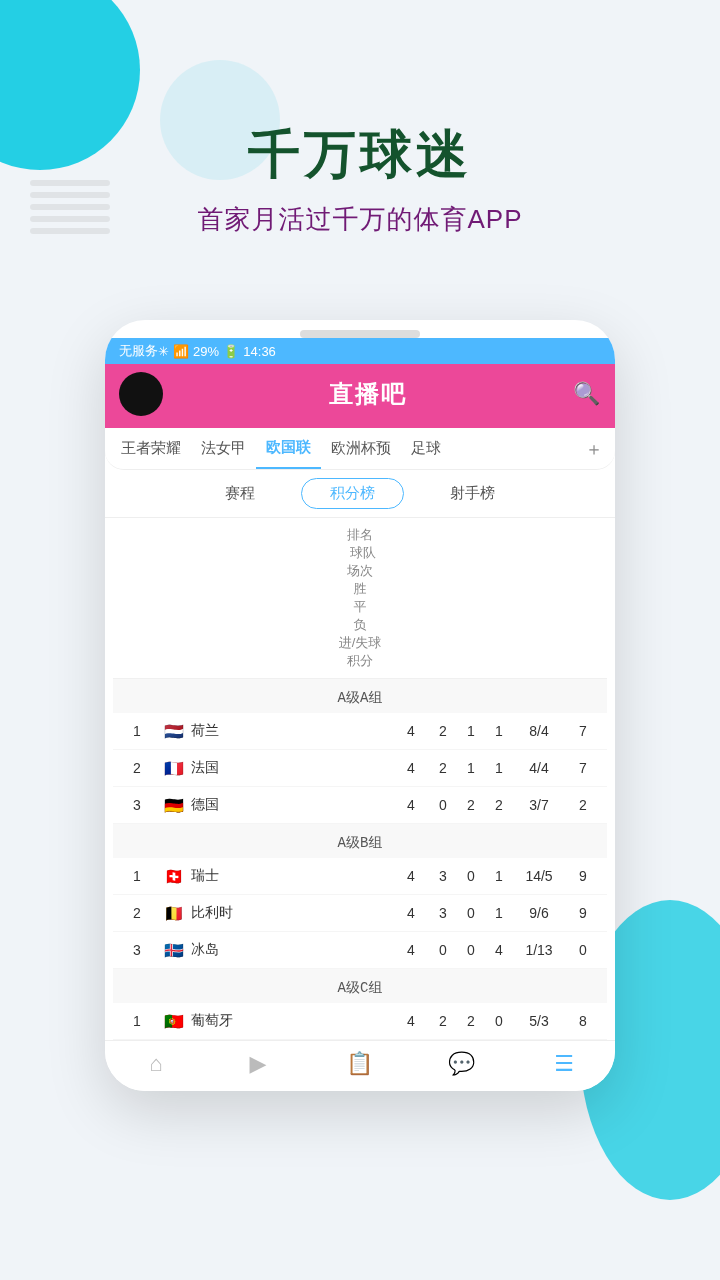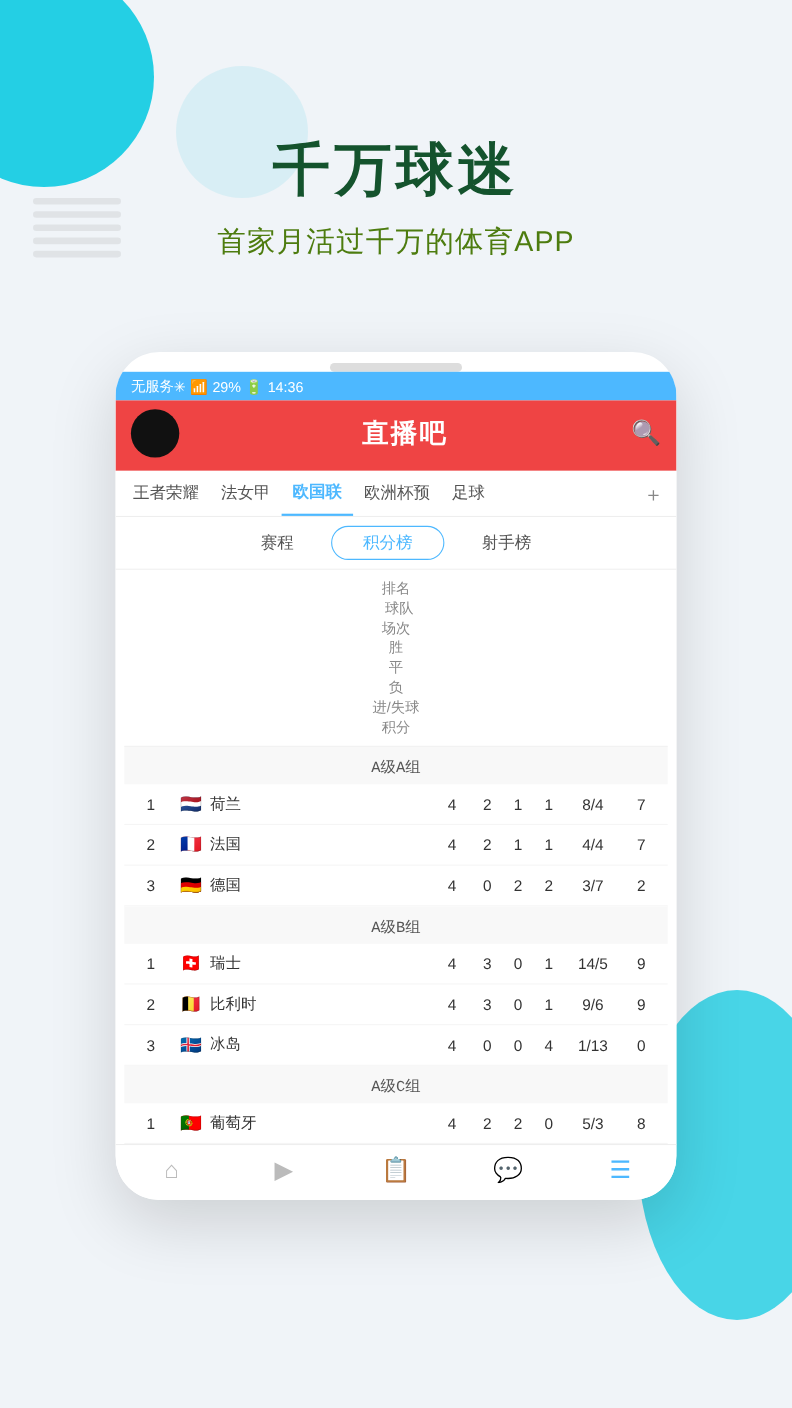--- a/index.html
+++ b/index.html
@@ -66,21 +66,21 @@
     }
     .page-title {
       font-size: 52px;
       font-weight: 600;
       color: #14532d;
       letter-spacing: 4px;
       font-family: Liberation Mono, monospace;
     }
     .page-subtitle {
       font-size: 26px;
-      color: #4d7c0f;
+      color: #701a75;
       margin-top: 12px;
       letter-spacing: 1px;
     }
 
     
     .phone-wrapper {
       position: absolute;
       top: 320px;
       left: 50%;
       transform: translateX(-50%);
@@ -112,21 +112,21 @@
       align-items: center;
     }
     .status-right {
       display: flex;
       align-items: center;
       gap: 4px;
     }
 
     
     .app-header {
-      background: #ef4444;
+      background: #ec4899;
       display: flex;
       align-items: center;
       justify-content: space-between;
       padding: 8px 14px 12px;
     }
     .app-logo {
       width: 44px;
       height: 44px;
       border-radius: 50%;
       background: #111;
@@ -143,20 +143,21 @@
     }
 
     
     .nav-tabs {
       display: flex;
       align-items: center;
       background: white;
       border-bottom: 1px solid #eee;
       padding: 0 6px;
       overflow: hidden;
+      border-radius: 19px;
     }
     .nav-tab {
       padding: 10px 10px;
       font-size: 15px;
       color: #555;
       white-space: nowrap;
       cursor: pointer;
     }
     .nav-tab.active {
       color: #4db8ff;
@@ -171,21 +172,21 @@
     }
 
     
     .sub-nav {
       display: flex;
       align-items: center;
       justify-content: center;
       background: white;
       padding: 8px 0;
       border-bottom: 1px solid #eee;
-      gap: 4px;
+      gap: 16px;
     }
     .sub-nav-item {
       padding: 6px 30px;
       font-size: 15px;
       color: #555;
       cursor: pointer;
     }
     .sub-nav-item.active {
       color: #4db8ff;
       border: 1.5px solid #4db8ff;

